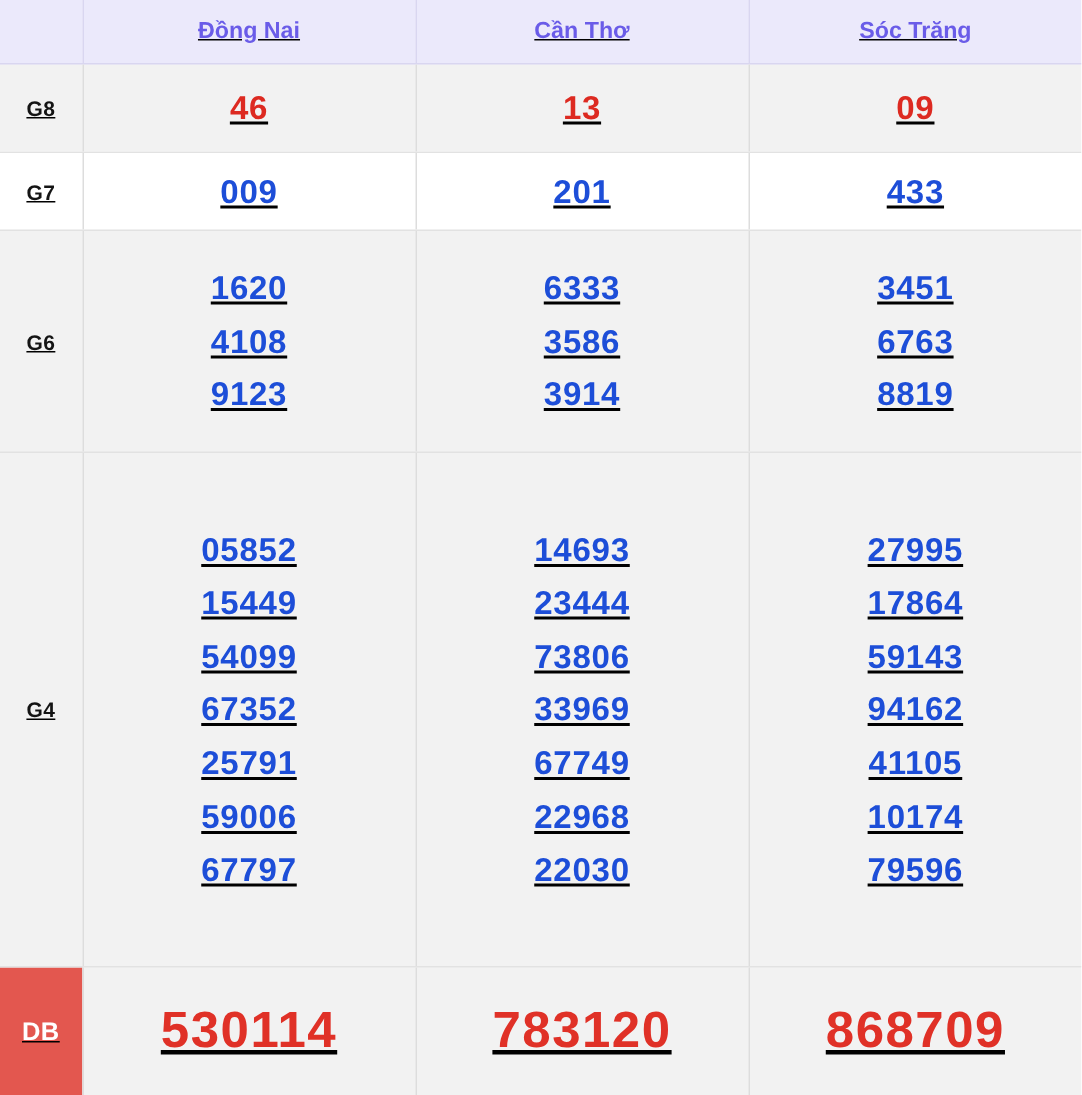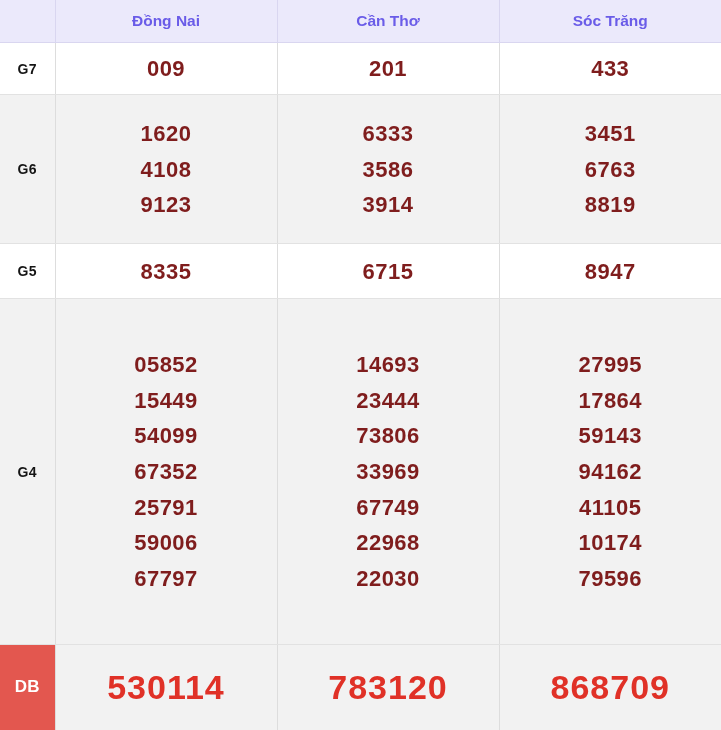--- a/index.html
+++ b/index.html
@@ -42,21 +42,21 @@
   thead th.hdr-prov {
     border-left: 1px solid #d9d6f0;
   }
 
   tbody td {
     padding: 0;
     text-align: center;
     vertical-align: middle;
     border-bottom: 1px solid #e2e2e2;
     font-size: 22px;
-    color: #7f1d1d;
+    color: #1d4ed8;
     font-weight: bold;
     letter-spacing: 0.5px;
   }
   tbody td.cell-num {
     border-left: 1px solid #dddddd;
     line-height: 1.62;
   }
   tbody td.lbl {
     font-size: 14px;
     font-weight: bold;
@@ -89,21 +89,21 @@
     font-size: 31px;
     font-weight: bold;
     letter-spacing: 1px;
     color: transparent;
     -webkit-text-stroke: 1.4px rgba(255,255,255,0.92);
     text-shadow: 0 0 1px rgba(255,255,255,0.55);
     pointer-events: none;
     white-space: nowrap;
     z-index: 5;
   }
-  #table-wrap { position: relative; width: 692px; height: 730px; }
+  #table-wrap { position: relative; width: 692px; height: 730px; text-decoration: underline; }
 </style>
 </head>
 <body>
 
 <div id="table-wrap">
 
   <table id="lottery-table">
     <colgroup>
       <col class="c-label">
       <col class="c-prov">
@@ -112,20 +112,32 @@
     </colgroup>
     <thead>
       <tr>
         <th class="hdr-blank"></th>
         <th class="hdr-prov">Đồng Nai</th>
         <th class="hdr-prov">Cần Thơ</th>
         <th class="hdr-prov">Sóc Trăng</th>
       </tr>
     </thead>
     <tbody id="table-body">
+        <tr class="shade" style="height: 43px;">
+          <td class="lbl">G8</td>
+          <td class="cell-num red">
+            <span class="num-line">46</span>
+          </td>
+          <td class="cell-num red">
+            <span class="num-line">13</span>
+          </td>
+          <td class="cell-num red">
+            <span class="num-line">09</span>
+          </td>
+        </tr>
         <tr class="plain" style="height: 38px; padding-left: 32px;">
           <td class="lbl">G7</td>
           <td class="cell-num">
             <span class="num-line">009</span>
           </td>
           <td class="cell-num">
             <span class="num-line">201</span>
           </td>
           <td class="cell-num">
             <span class="num-line">433</span>
@@ -140,32 +152,20 @@
           </td>
           <td class="cell-num">
             <span class="num-line">6333</span>
             <span class="num-line">3586</span>
             <span class="num-line">3914</span>
           </td>
           <td class="cell-num">
             <span class="num-line">3451</span>
             <span class="num-line">6763</span>
             <span class="num-line">8819</span>
-          </td>
-        </tr>
-        <tr class="plain" style="height: 40px;">
-          <td class="lbl">G5</td>
-          <td class="cell-num">
-            <span class="num-line">8335</span>
-          </td>
-          <td class="cell-num">
-            <span class="num-line">6715</span>
-          </td>
-          <td class="cell-num">
-            <span class="num-line">8947</span>
           </td>
         </tr>
         <tr class="shade" style="height: 249px;">
           <td class="lbl">G4</td>
           <td class="cell-num">
             <span class="num-line">05852</span>
             <span class="num-line">15449</span>
             <span class="num-line">54099</span>
             <span class="num-line">67352</span>
             <span class="num-line">25791</span>

